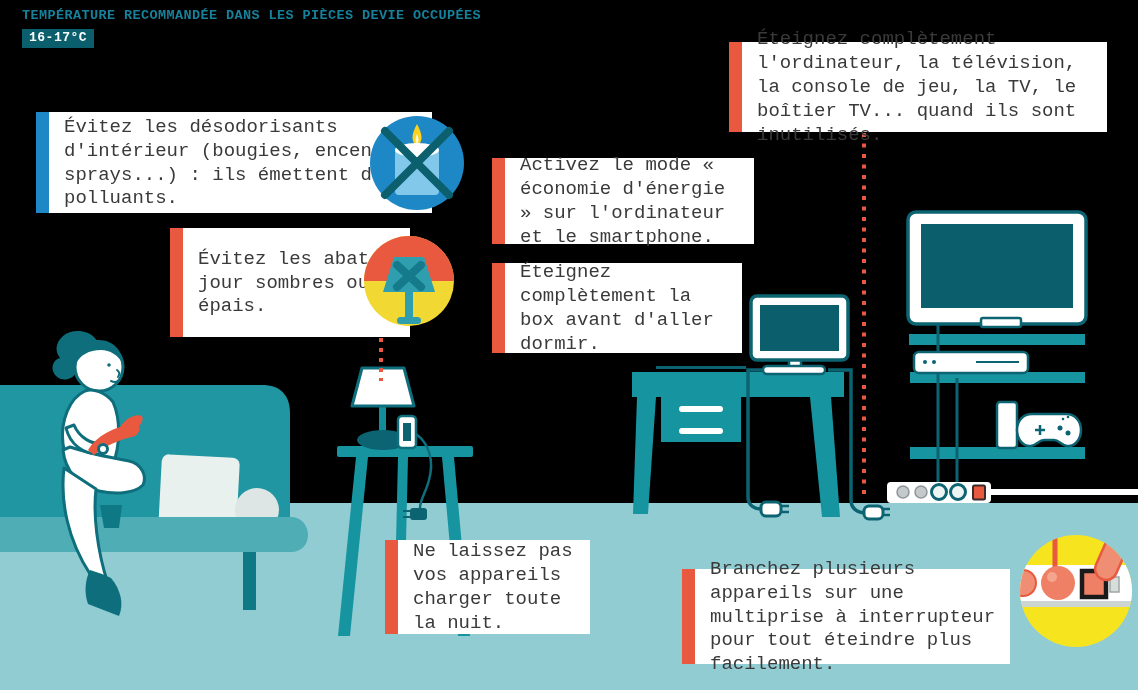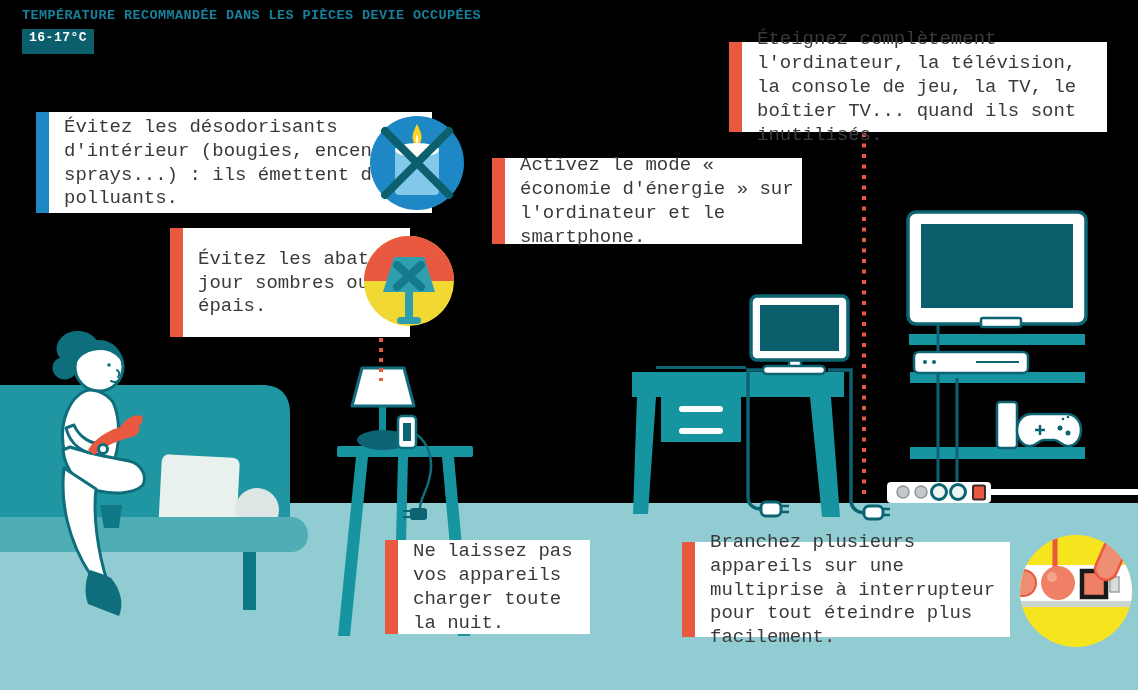--- a/index.html
+++ b/index.html
@@ -5,37 +5,37 @@
   html,body{margin:0;padding:0;background:#fff}
   .stage{position:relative;width:1138px;height:690px;background:#000000;overflow:hidden;
          font-family:Liberation Mono, monospace}
   .floor{position:absolute;left:0;top:503px;width:1138px;height:187px;background:#92ccd3}
   .scene{position:absolute;left:0;top:0}
 
   .header{position:absolute;left:22px;top:8px;color:#17809b;font-weight:bold;
           font-size:13.5px;letter-spacing:.4px;line-height:1.15}
   .header .l1{margin-bottom:5px}
   .header .l2{display:flex;align-items:center}
-  .badge{display:inline-block;background:#0b5f6d;color:#fff;padding:2px 7px 9px;margin-right:7px;
+  .badge{display:inline-block;background:#0b5f6d;color:#fff;padding:2px 7px 3px;margin-right:7px;
          font-size:13px;letter-spacing:.5px}
 
   .callout{position:absolute;display:flex;background:#ffffff}
   .callout .bar{width:13px;flex:none}
   .bar-blue{background:#1e87c6}
   .bar-red{background:#e8593f}
   .callout .txt{flex:1;display:flex;align-items:center;padding:10px 8px 8px 15px;
                 font-size:19px;line-height:1.26;color:#3a3a3a}
   .c1{left:36px;top:112px;width:396px;height:101px}
   .c2{left:170px;top:228px;width:240px;height:109px}
   .c3{left:729px;top:42px;width:378px;height:90px}
   .c3 .txt{padding-right:6px}
-  .c4{left:492px;top:158px;width:310px;height:86px}
+  .c4{left:492px;top:158px;width:262px;height:86px}
   .c5{left:492px;top:263px;width:250px;height:90px}
   .c6{left:385px;top:540px;width:205px;height:94px}
-  .c7{left:682px;top:542px;width:328px;height:95px}
+  .c7{left:682px;top:569px;width:328px;height:95px}
   .icon{position:absolute}
   .icon-candle{left:368px;top:114px}
   .icon-lamp{left:363px;top:235px}
   .icon-strip{left:1018px;top:533px}
 </style>
 </head>
 <body>
 
 <div class="stage">
 
@@ -170,20 +170,24 @@
   <div class="callout c3">
     <div class="bar bar-red"></div>
     <div class="txt">Éteignez complètement l'ordinateur, la télévision, la console de jeu, la TV, le boîtier TV... quand ils sont inutilisés.</div>
   </div>
 
   <div class="callout c4">
     <div class="bar bar-red"></div>
     <div class="txt">Activez le mode « économie d'énergie » sur l'ordinateur et le smartphone.</div>
   </div>
 
+  <div class="callout c5">
+    <div class="bar bar-red"></div>
+    <div class="txt">Éteignez complètement la box avant d'aller dormir.</div>
+  </div>
 
   <div class="callout c6">
     <div class="bar bar-red"></div>
     <div class="txt">Ne laissez pas vos appareils charger toute la nuit.</div>
   </div>
 
   <div class="callout c7">
     <div class="bar bar-red"></div>
     <div class="txt">Branchez plusieurs appareils sur une multiprise à interrupteur pour tout éteindre plus facilement.</div>
   </div>

